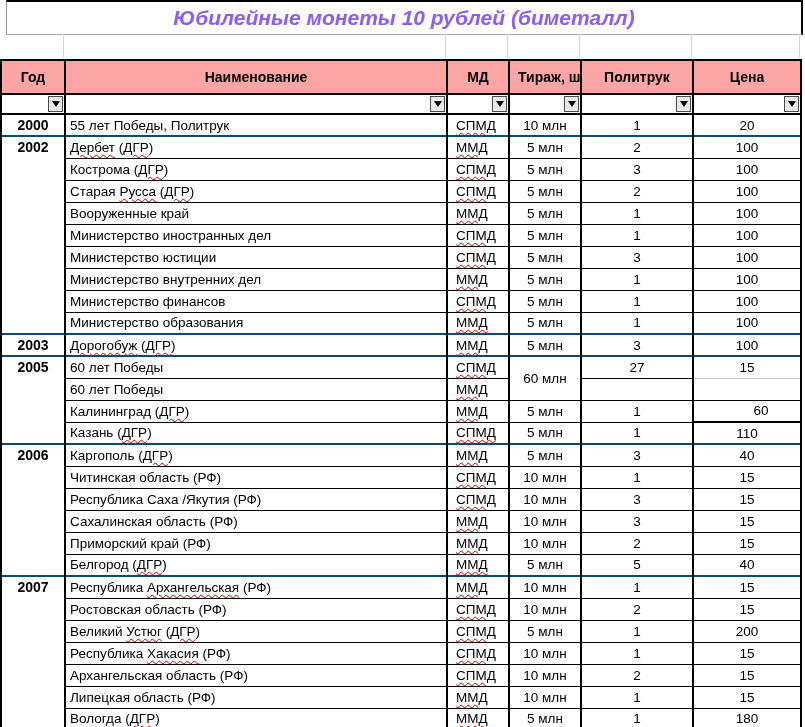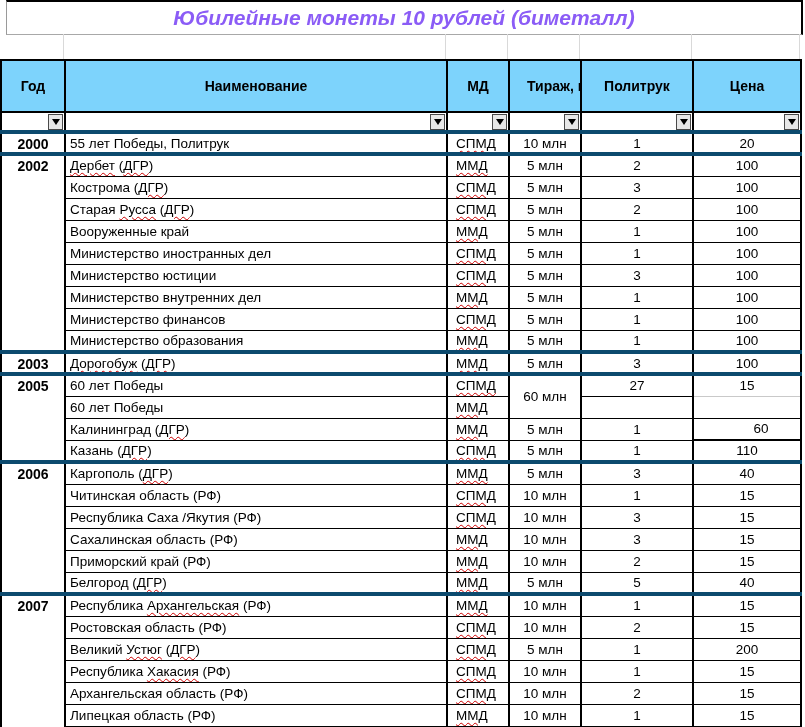--- a/index.html
+++ b/index.html
@@ -8,35 +8,35 @@
   
   #title-cell{position:absolute;left:6px;top:0;width:794px;height:32px;
     border-top:2px solid #000;border-left:1px solid #9a9a9a;border-right:2px solid #000;
     border-bottom:1px solid #a8a8a8;display:flex;align-items:center;justify-content:center;}
   #title-cell .t{font-size:21px;font-weight:bold;font-style:italic;color:#8b5cf6;}
   
   .vgrid{position:absolute;top:34px;height:25px;width:1px;background:#d9d9d9;}
   
   #tbl{position:absolute;left:0;top:59px;border-collapse:collapse;table-layout:fixed;width:800px;}
   #tbl td,#tbl th{overflow:hidden;white-space:nowrap;box-sizing:border-box;}
-  #tbl th{background:#7dd3fc;border:2px solid #000;font-size:14px;font-weight:bold;
-    text-align:center;color:#000;padding:17px;}
+  #tbl th{background:#fca5a5;border:2px solid #000;font-size:14px;font-weight:bold;
+    text-align:center;color:#000;padding:8px;}
   tr.hdr{height:26px;}
   tr.flt{height:20px;}
   tr.flt td{border-left:2px solid #000;border-right:2px solid #000;border-bottom:2px solid #000;
     background:#fff;padding:0 1px 0 0;vertical-align:middle;}
   .fbtn{width:15px;height:16px;background:#e8e8e8;border:1px solid #4a4a4a;float:right;
     display:flex;align-items:center;justify-content:center;box-sizing:border-box;}
   .fbtn .tri{width:0;height:0;border-left:4px solid transparent;border-right:4px solid transparent;
     border-top:6px solid #000;}
   tr.row{height:22px;}
   tr.pr{height:6px;}
   #tbl td.c{border-left:2px solid #000;border-right:2px solid #000;border-top:1px solid #000;
     font-size:13.5px;color:#000;vertical-align:middle;padding:0;}
-  #tbl td.gs{border-top:4px solid #0c4a6e;}
+  #tbl td.gs{border-top:2px solid #0c4a6e;}
   #tbl td.yc{font-weight:bold;font-size:14px;text-align:center;vertical-align:top;padding-top:2px;}
   #tbl td.nm{text-align:left;padding-left:4px;margin-left:39px;}
   #tbl td.mt{text-align:left;padding-left:8px;}
   #tbl td.num{text-align:center;}
   #tbl td.lt{border-top:1px solid #c9c9c9;}
   #tbl td.thickb{border-bottom:2px solid #000;padding-left:28px;}
   .sq{text-decoration:underline;text-decoration-style:wavy;text-decoration-color:#cc0000;
     text-decoration-thickness:1px;text-underline-offset:2px;}
 </style>
 </head>

